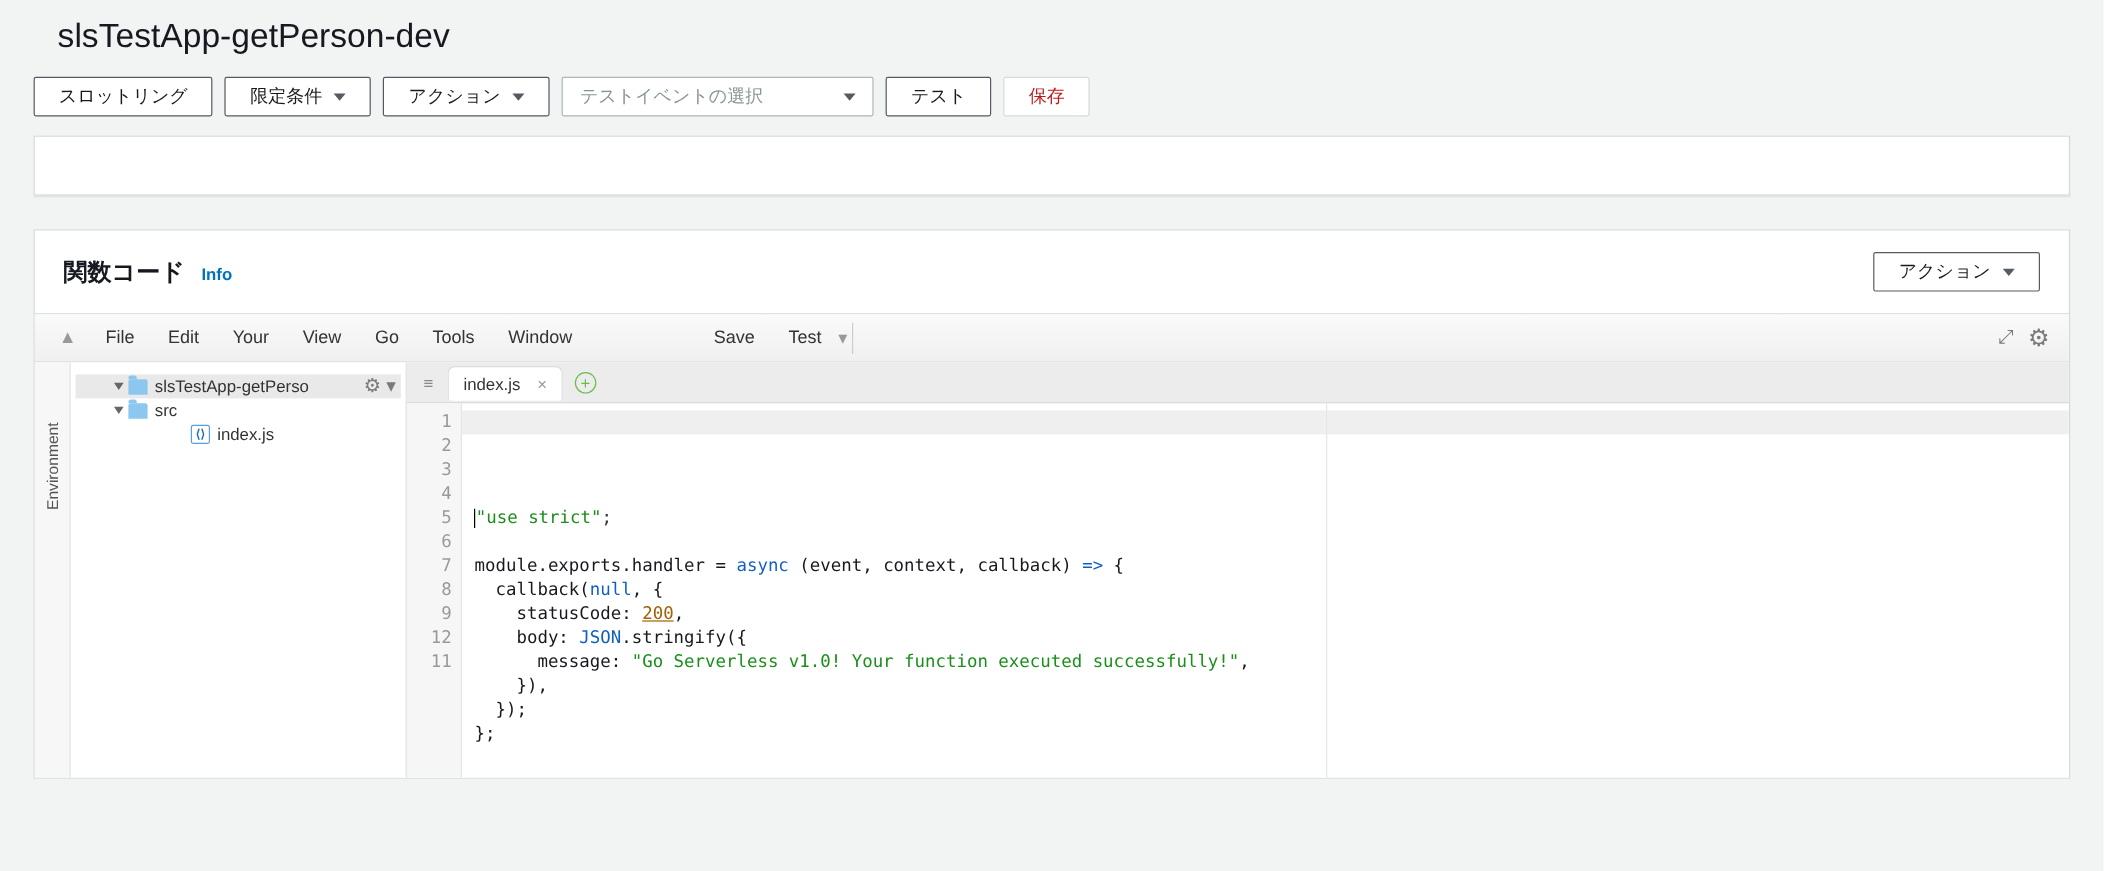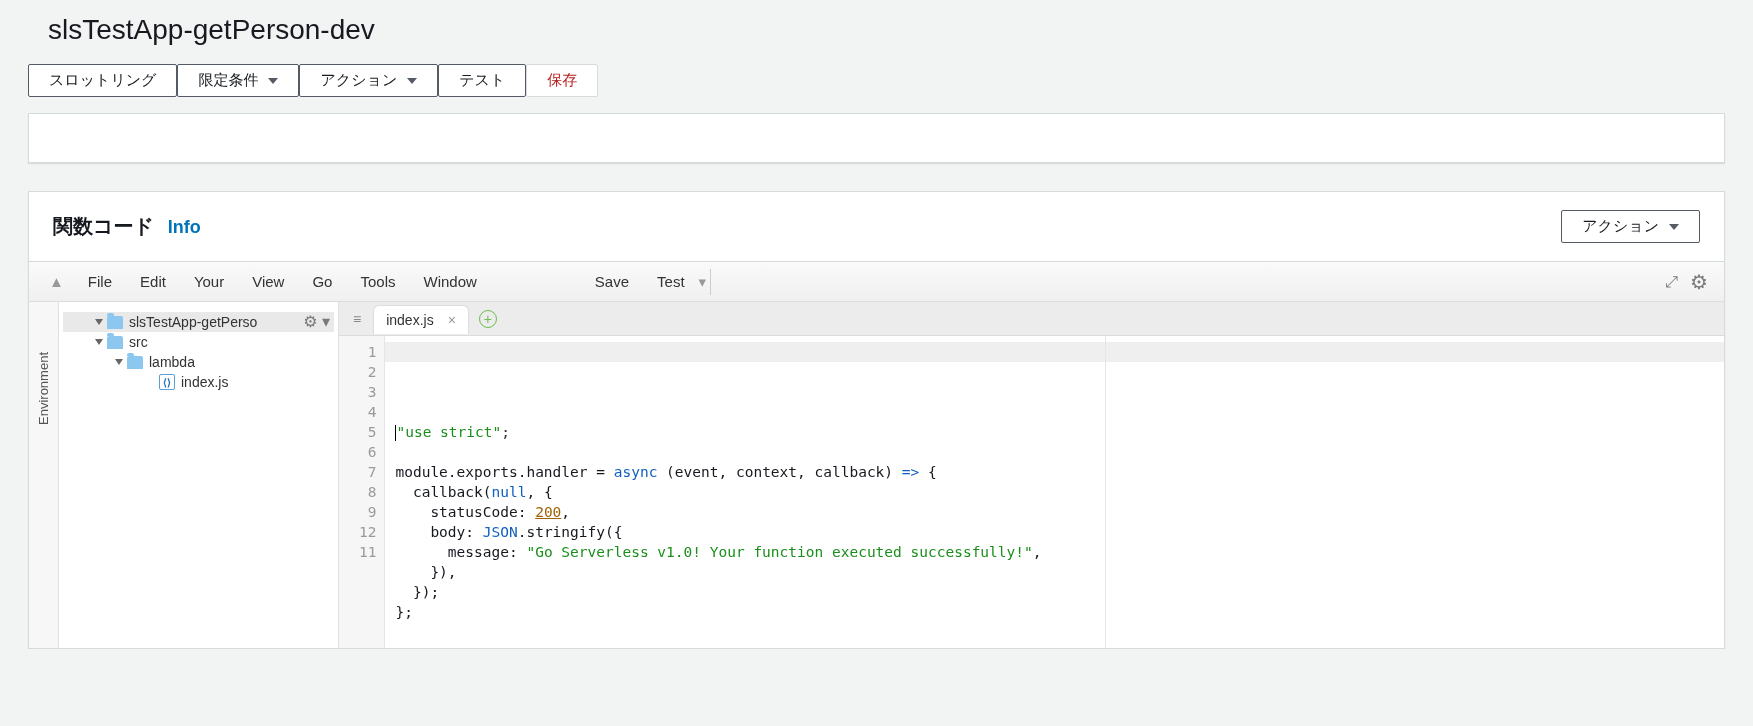--- a/index.html
+++ b/index.html
@@ -1,32 +1,32 @@
 <!DOCTYPE html>
 <html><head>
 <meta charset="utf-8">
 <style>
   * { box-sizing: border-box; margin: 0; padding: 0; }
   body { font-family: "Amazon Ember", "Helvetica Neue", Arial, sans-serif; background: #f2f3f3; color: #16191f; font-size: 14px; }
 
   .page { padding: 0 28px; }
   .title { font-size: 28px; font-weight: 400; padding: 14px 20px 18px; color: #16191f; }
 
-  .toolbar { display: flex; padding: 0 0 16px 0; align-items: flex-end; }
+  .toolbar { display: flex; gap: 10px; padding: 0 0 16px 0; align-items: flex-end; }
   .btn { background: #fff; border: 1px solid #545b64; color: #16191f; padding: 6px 20px; font-size: 15px; border-radius: 2px; cursor: pointer; display: inline-flex; align-items: center; gap: 10px; }
   .btn.disabled { color: #b91c1c; border-color: #d5dbdb; cursor: default; }
   .caret { width: 0; height: 0; border-left: 5px solid transparent; border-right: 5px solid transparent; border-top: 6px solid #545b64; }
   .select-box { background: #fff; border: 1px solid #aab7b8; padding: 6px 14px; font-size: 15px; border-radius: 2px; display: inline-flex; align-items: center; gap: 20px; color: #879596; min-width: 260px; justify-content: space-between; }
 
   .blank-card { background: #fff; border: 1px solid #d5dbdb; box-shadow: 0 1px 1px rgba(0,0,0,.1); height: 50px; margin-bottom: 28px; }
 
   .code-card { background: #fff; border: 1px solid #d5dbdb; box-shadow: 0 1px 1px rgba(0,0,0,.1); }
   .code-card-header { display: flex; align-items: center; justify-content: space-between; padding: 18px 24px; }
   .code-card-header h2 { font-size: 20px; font-weight: 700; display: inline; margin-right: 10px; font-family: Liberation Serif, serif; }
-  .info-link { color: #0073bb; font-size: 18px; font-weight: 700; cursor: pointer; }
+  .info-link { color: #0073bb; font-size: 14px; font-weight: 700; cursor: pointer; }
 
   .ide { border-top: 1px solid #d5dbdb; display: flex; flex-direction: column; }
   .ide-menubar { background: linear-gradient(#fafafa,#f0f0f0); border-bottom: 1px solid #dcdcdc; display: flex; align-items: center; padding: 0 10px; height: 40px; font-size: 15px; color: #333; }
   .ide-menubar .collapse { color: #999; margin: 0 10px; cursor: pointer; }
   .ide-menubar .menu { padding: 0 14px; cursor: pointer; }
   .ide-menubar .spacer { flex: 1; }
   .ide-menubar .divider { width: 1px; height: 26px; background: #ccc; margin: 0 4px; }
   .ide-menubar .gear { color: #7a7a7a; font-size: 20px; padding: 0 6px; cursor: pointer; }
   .ide-menubar .expand { color: #7a7a7a; font-size: 16px; padding: 0 6px; cursor: pointer; }
 
@@ -78,20 +78,24 @@
   <div class="toolbar">
     <button class="btn">スロットリング</button>
     <button class="btn">
       <span>限定条件</span>
       <span class="caret"></span>
     </button>
     <button class="btn">
       <span>アクション</span>
       <span class="caret"></span>
     </button>
+    <div class="select-box">
+      <span>テストイベントの選択</span>
+      <span class="caret"></span>
+    </div>
     <button class="btn">テスト</button>
     <button class="btn disabled">保存</button>
   </div>
 
   <div class="blank-card"></div>
 
   <div class="code-card">
     <div class="code-card-header">
       <div>
         <h2>関数コード</h2>
@@ -135,25 +139,20 @@
           <div class="tree-row sel depth1">
             <span class="disclosure"></span>
             <span class="folder-ico"></span>
             <span>slsTestApp-getPerso</span>
           </div>
           <div class="tree-row depth2">
             <span class="disclosure"></span>
             <span class="folder-ico"></span>
             <span>src</span>
           </div>
-          <div class="tree-row depth3">
-            <span class="disclosure"></span>
-            <span class="folder-ico"></span>
-            <span>lambda</span>
-          </div>
           <div class="tree-row depth5">
             <span class="js-ico">⟨⟩</span>
             <span>index.js</span>
           </div>
         </div>
 
         <div class="editor-area">
           <div class="tabbar">
             <span class="scroll">≡</span>
             <div class="tab">

